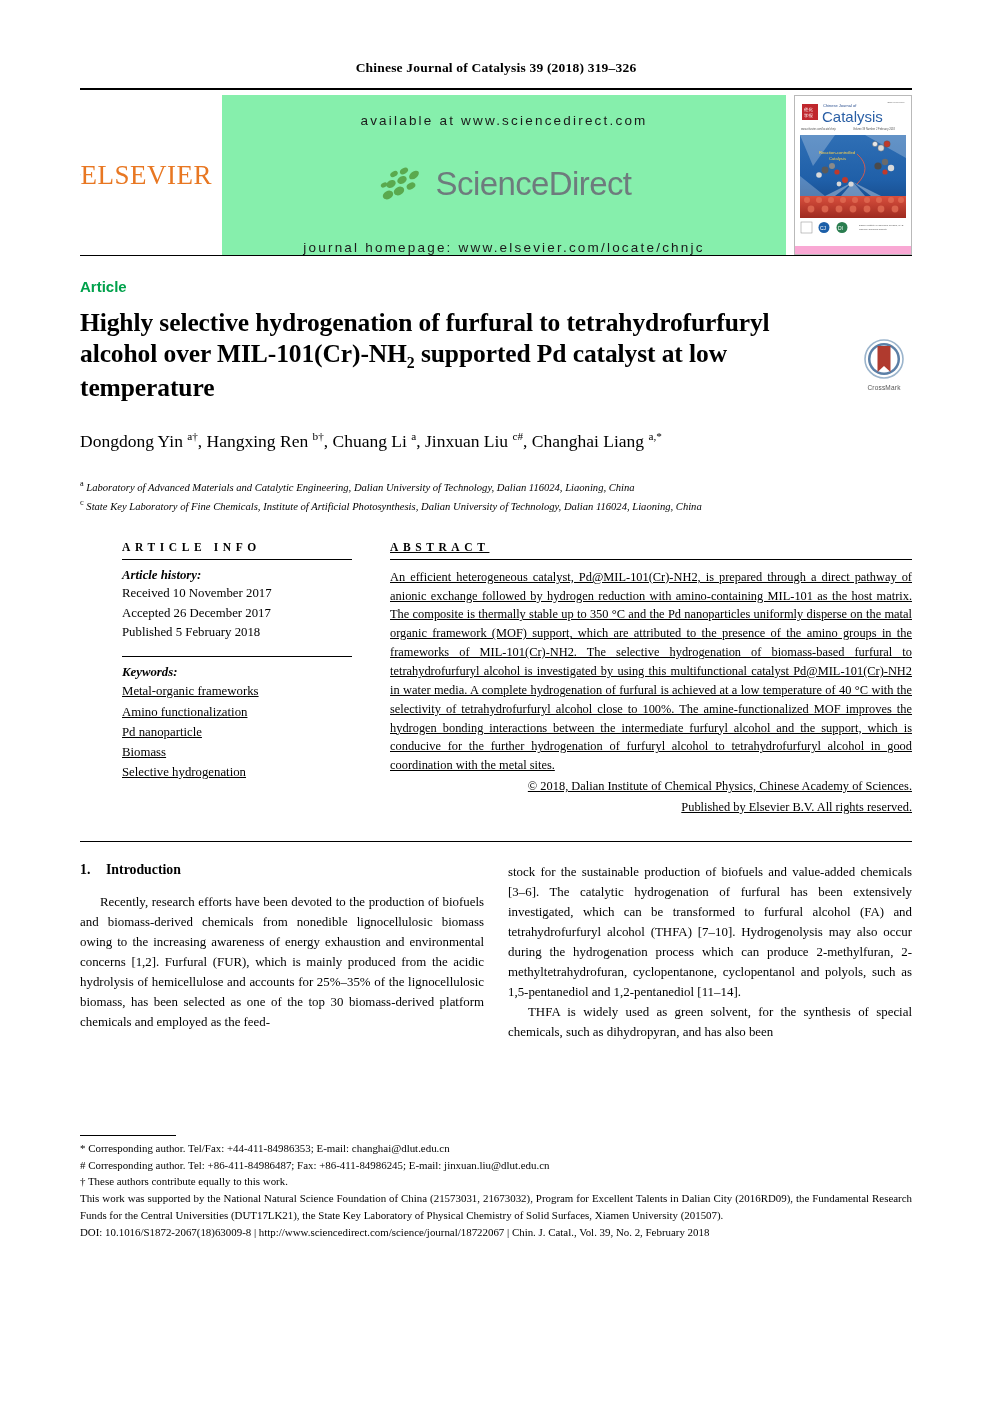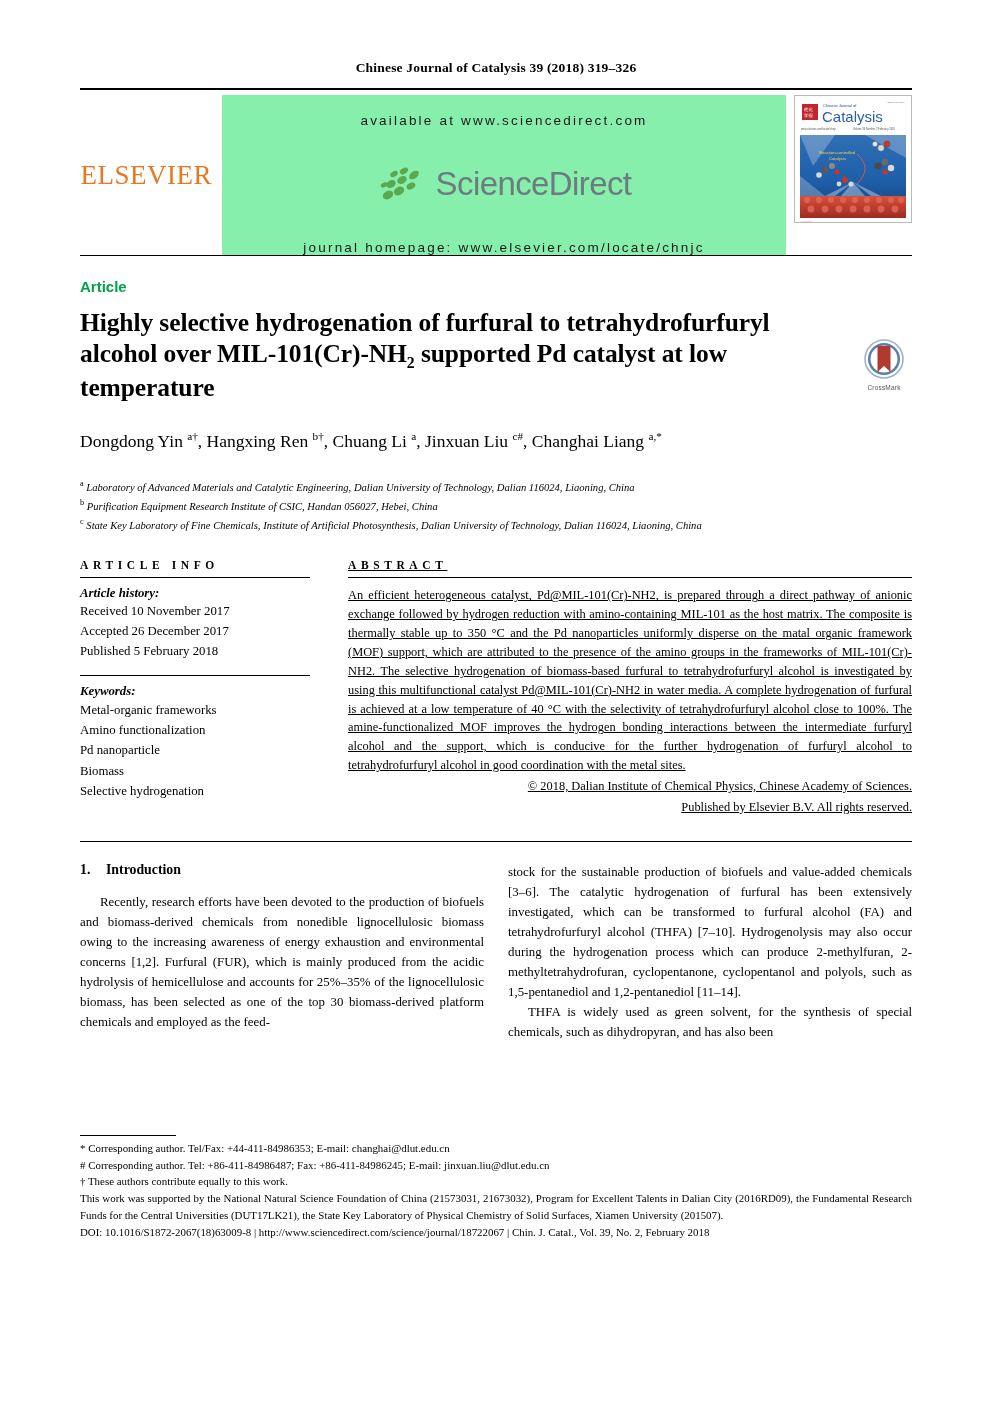--- a/index.html
+++ b/index.html
@@ -90,24 +90,24 @@
   }
   .sd-home {
     font-family: "Liberation Sans", sans-serif;
     font-size: 13.5px;
     letter-spacing: 2.2px;
     color: #1a1a1a;
   }
   .cover {
     flex: 0 0 118px;
     width: 118px;
-    height: 128px;
+    height: 160px;
     border: 1px solid #b9b9b9;
     box-sizing: border-box;
-    background: #737373;
+    background: #f9a8d4;
     position: relative;
     overflow: hidden;
   }
 
   
   .rule-thin { border-top: 1px solid #000; }
   .article-tag {
     font-family: "Liberation Sans", sans-serif;
     font-weight: bold;
     font-size: 15px;
@@ -154,20 +154,21 @@
     font-style: italic;
     font-size: 10.6px;
     line-height: 1.62;
   }
   .affil sup { font-style: normal; font-size: 0.78em; }
 
   
   .info-abstract {
     display: flex;
     margin-top: 26px;
+    margin-left: 42px;
   }
   .col-info { flex: 0 0 230px; width: 230px; padding-right: 38px; }
   .col-abs  { flex: 1 1 auto; text-decoration: underline; }
   .sect-head {
     font-family: "Liberation Serif", serif;
     font-size: 11.5px;
     font-weight: bold;
     letter-spacing: 4.6px;
     padding-bottom: 6px;
   }
@@ -182,20 +183,21 @@
   }
   .info-line {
     font-family: "Liberation Serif", serif;
     font-size: 12.8px;
     line-height: 1.55;
   }
   .kw-line {
     font-family: "Liberation Serif", serif;
     font-size: 12.8px;
     line-height: 1.58;
+    text-decoration: underline;
   }
   .abs-body {
     font-family: "Liberation Serif", serif;
     font-size: 12.4px;
     line-height: 1.52;
     text-align: justify;
   }
   .abs-copy {
     font-family: "Liberation Serif", serif;
     font-size: 12.4px;
@@ -450,21 +452,20 @@
       </svg>
       <div class="cm-label">CrossMark</div>
     </div>
   </div>
 
   <div class="authors">
     Dongdong Yin <sup>a†</sup>, Hangxing Ren <sup>b†</sup>, Chuang Li <sup>a</sup>, Jinxuan Liu <sup>c#</sup>, Changhai Liang <sup>a,*</sup>
   </div>
 
   <div class="affil"><sup>a</sup> <span>Laboratory of Advanced Materials and Catalytic Engineering, Dalian University of Technology, Dalian 116024, Liaoning,  China</span></div>
-  <div class="affil"><sup>b</sup> <span>Purification Equipment Research Institute of CSIC, Handan 056027, Hebei, China</span></div>
   <div class="affil"><sup>c</sup> <span>State Key Laboratory of Fine Chemicals, Institute of Artificial Photosynthesis, Dalian University of Technology, Dalian 116024, Liaoning, China</span></div>
 
   <div class="info-abstract">
 
     <div class="col-info">
       <div class="sect-head">ARTICLE INFO</div>
       <hr class="hr-black">
       <div class="ital-head">Article history:</div>
       <div class="info-line">Received 10 November 2017</div>
       <div class="info-line">Accepted 26 December 2017</div>

